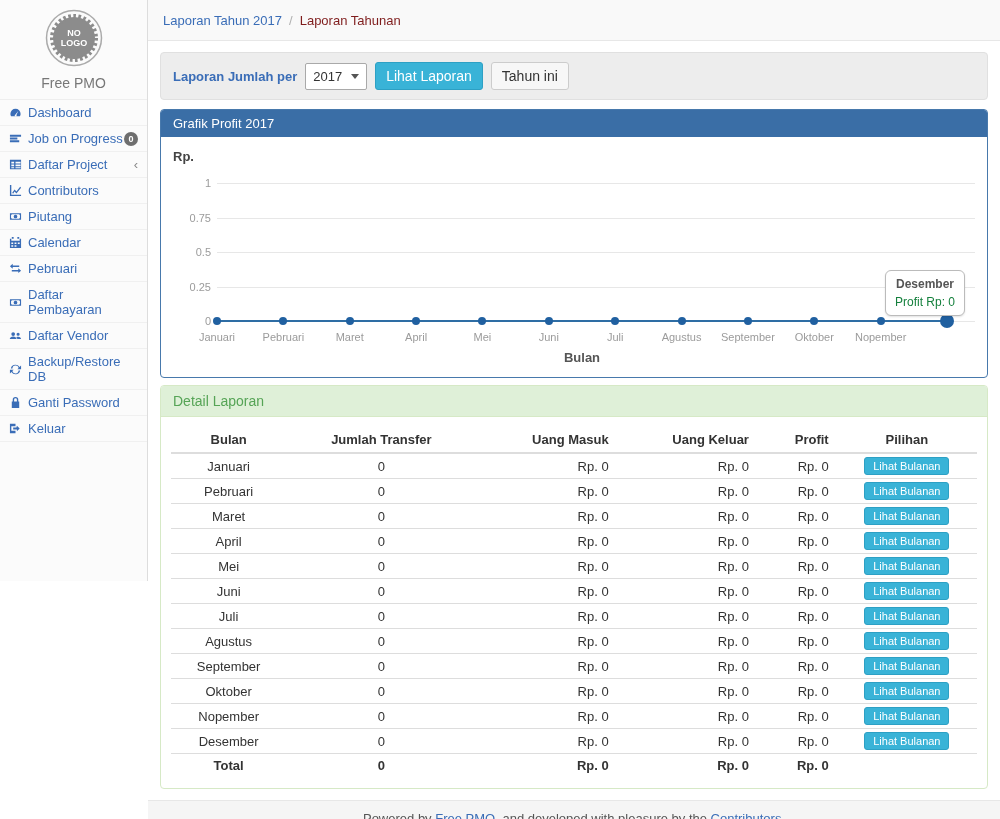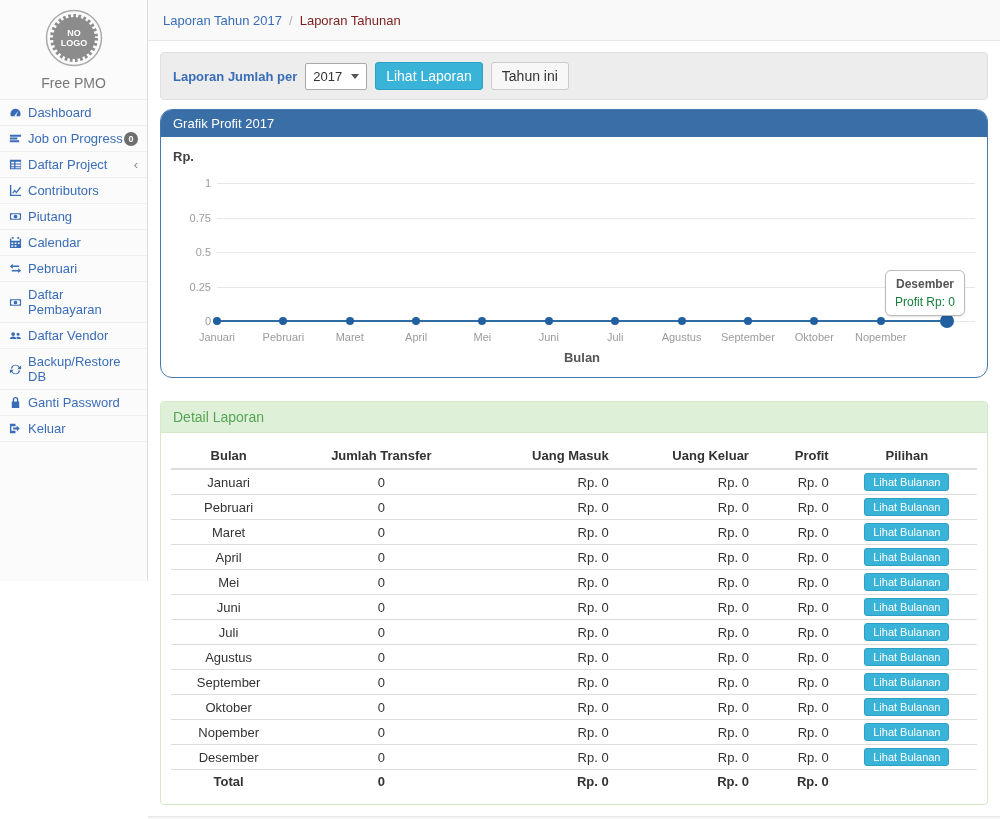--- a/index.html
+++ b/index.html
@@ -35,21 +35,21 @@
   .well-label { color:#3a6db7; font-weight:bold; margin-right:8px; }
   .select { background:#fff; border:1px solid #a9a9a9; border-radius:2px; height:27px;
     padding:0 7px; display:inline-flex; align-items:center; gap:9px; color:#333; cursor:pointer; margin-right:8px; }
   .caret { display:inline-block; width:0; height:0; border-left:4px solid transparent;
     border-right:4px solid transparent; border-top:5px solid #555; }
   .btn { border-radius:3px; padding:5px 10px; font-size:14px; cursor:pointer; font-family:inherit; }
   .btn-info { background:#39b3d7; border:1px solid #2da0c4; color:#fff; margin-right:8px; }
   .btn-default { background:#f7f7f7; border:1px solid #ccc; color:#333; }
 
   
-  .panel-chart { border:1px solid #4879ac; border-radius:12px; margin-bottom:23px; background:#fff; overflow:hidden; }
+  .panel-chart { border:1px solid #4879ac; border-radius:4px; margin-bottom:7px; background:#fff; overflow:hidden; }
   .panel-chart-heading { background:#3a6ea6; color:#fff; padding:6px 12px; font-size:13px; }
   .chart-body { position:relative; height:240px; }
   .chart-ylabel { position:absolute; left:12px; top:12px; font-weight:bold; color:#444; }
   .grid-area { position:absolute; left:56px; right:12px; top:46px; height:138px; }
   .grid-line { position:absolute; left:0; right:0; height:1px; background:#e7e7e7; }
   .grid-tick { position:absolute; left:-48px; width:42px; top:-6px; text-align:right;
     color:#9b9b9b; font-size:11px; }
   .series-area { position:absolute; left:56px; right:40px; top:46px; height:138px; }
   .series-line { position:absolute; left:0; right:0; bottom:-1px; height:2px; background:#2e6da4; }
   .dot { position:absolute; bottom:-4px; width:8px; height:8px; border-radius:50%;

